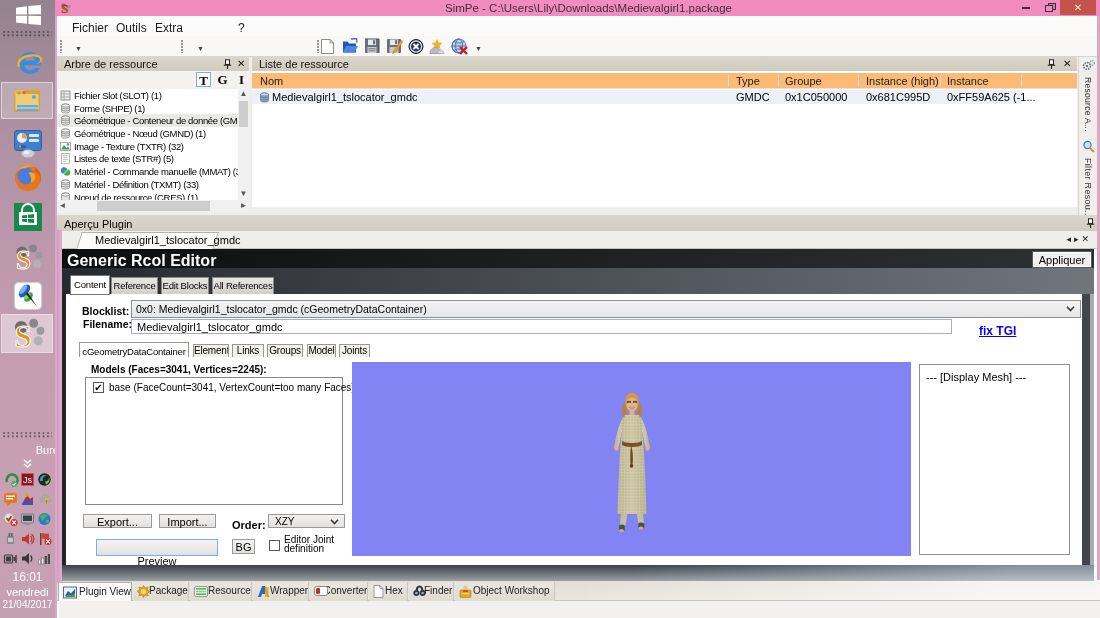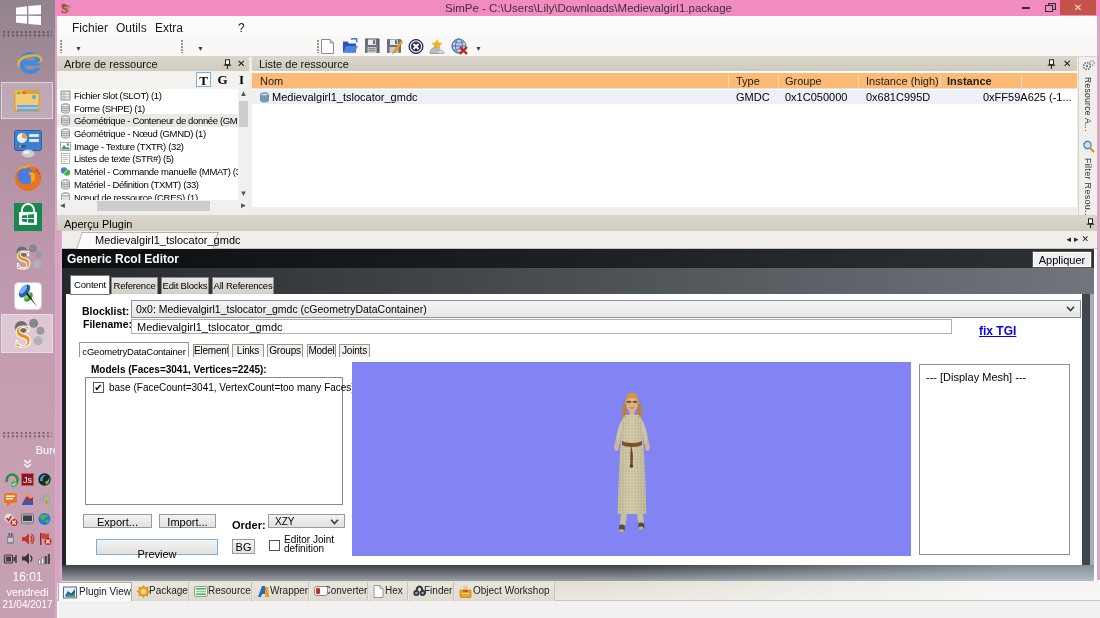--- a/index.html
+++ b/index.html
@@ -48,21 +48,21 @@
 
 #apercu { left:2px; top:217px; width:1043px; height:14px; background:linear-gradient(180deg,#dad6cb,#cfcbbe); font-size:11px; padding:1px 0 0 7px; }
 #doctabrow { left:2px; top:231px; width:1043px; height:18px; background:#f0eeea; border-bottom:1px solid #c6c3bb; }
 #doctab { left:22px; top:1px; width:137px; height:17px; background:#fcfbfa; border:1px solid #b5b2aa; border-bottom:none; transform:skewX(-18deg); }
 #doctablabel { left:38px; top:3px; font-size:11px; }
 #docnav { right:8px; top:3px; font-size:9px; color:#222; letter-spacing:3px; }
 
 
 #plugframe { left:7px; top:249px; width:1032px; height:332px; background:#fff; }
 #blackbar { left:0; top:0; width:1032px; height:19px; background:linear-gradient(90deg,#0d0e10,#2e3134); }
-#blackbar span { position:absolute; left:5px; top:3px; color:#fff; font-weight:bold; font-size:12px; }
+#blackbar span { position:absolute; left:5px; top:3px; color:#fff; font-weight:bold; font-size:16px; }
 #appliquer { right:3px; top:2.5px; width:58px; height:15px; background:#efefef; border:1px solid #fff; outline:1px solid #555; color:#000; font-size:11px; text-align:center; line-height:14px; }
 #slatebar { left:0; top:19px; width:1032px; height:26px; background:linear-gradient(90deg,#26292d,#70767c); }
 .ptab { position:absolute; font-size:9.5px; letter-spacing:-0.2px; text-align:center; white-space:nowrap; overflow:hidden; border:1px solid #8a8a8a; background:linear-gradient(180deg,#e8e6e2,#d2cfca); }
 .ptab.active { background:#fff; border-color:#777; z-index:3; }
 #leftdark { left:0; top:45px; width:4px; height:271px; background:#232528; }
 #rightdark { left:1020px; top:45px; width:8px; height:271px; background:#41464c; }
 #rightlight { left:1028px; top:45px; width:4px; height:271px; background:#a9adb2; }
 #pcontent { left:4px; top:45px; width:1016px; height:271px; background:#fff; }
 
 .blabel { font-weight:bold; font-size:10.5px; }
@@ -408,38 +408,38 @@
       <div class="panelhdr">Liste de ressource<svg class="abs" style="left:795px;top:2px;" width="9" height="11" viewBox="0 0 9 11">
             <rect x="2.5" y="0.8" width="4" height="4.6" fill="#fff" stroke="#222" stroke-width="1"></rect>
             <line x1="0.8" y1="6.2" x2="8.2" y2="6.2" stroke="#222" stroke-width="1.1"></line>
             <line x1="4.5" y1="6.2" x2="4.5" y2="10" stroke="#222" stroke-width="1.1"></line>
           </svg><span class="abs" style="left:811px;top:1px;font-size:10px;">✕</span></div>
       <div class="colhdr abs" style="left:0;width:825px;">
         <span class="abs" style="left:8px;top:2px;">Nom</span>
         <span class="abs" style="left:484px;top:2px;">Type</span>
         <span class="abs" style="left:533px;top:2px;">Groupe</span>
         <span class="abs" style="left:614px;top:2px;">Instance (high)</span>
-        <span class="abs" style="left:695px;top:2px;font-weight:bold;">Instance</span>
+        <span class="abs" style="left:695px;top:2px;">Instance</span>
         <span class="abs" style="left:476px;top:2px;width:1px;height:12px;background:#e0ded8;"></span>
           <span class="abs" style="left:526px;top:2px;width:1px;height:12px;background:#e0ded8;"></span>
           <span class="abs" style="left:606px;top:2px;width:1px;height:12px;background:#e0ded8;"></span>
           <span class="abs" style="left:688px;top:2px;width:1px;height:12px;background:#e0ded8;"></span>
           <span class="abs" style="left:769px;top:2px;width:1px;height:12px;background:#e0ded8;"></span>
       </div>
       <div id="listrow" class="abs">
         <svg class="abs" style="left:7px;top:1.5px;" width="11" height="11" viewBox="0 0 11 11">
             <path d="M1.5 2.5 C1.5 0.4 9.5 0.4 9.5 2.5 L9.5 8.5 C9.5 10.6 1.5 10.6 1.5 8.5 Z" fill="#8aa4c8" stroke="#5a748f" stroke-width="0.7"></path>
             <ellipse cx="5.5" cy="2.5" rx="4" ry="1.5" fill="#c8d8ec" stroke="#5a748f" stroke-width="0.7"></ellipse>
             <path d="M1.5 4.7 C3.5 6.2 7.5 6.2 9.5 4.7 M1.5 6.8 C3.5 8.3 7.5 8.3 9.5 6.8" fill="none" stroke="#5a748f" stroke-width="0.7"></path>
           </svg>
         <span class="abs" style="left:20px;top:1px;">Medievalgirl1_tslocator_gmdc</span>
         <span class="abs" style="left:484px;top:1px;">GMDC</span>
         <span class="abs" style="left:533px;top:1px;">0x1C050000</span>
         <span class="abs" style="left:614px;top:1px;">0x681C995D</span>
-        <span class="abs" style="left:695px;top:1px;margin-left:36px;">0xFF59A625 (-1...</span>
+        <span class="abs" style="left:695px;top:1px;">0xFF59A625 (-1...</span>
       </div>
     </div>
 
     <div id="rightstrip" class="abs">
       <svg class="abs" style="left:3px;top:3px;" width="13" height="12" viewBox="0 0 13 12">
           <circle cx="5" cy="6" r="3.4" fill="none" stroke="#6a7a8c" stroke-width="1.6" stroke-dasharray="1.6 1"></circle>
           <circle cx="5" cy="6" r="1.2" fill="#6a7a8c"></circle>
           <circle cx="10" cy="3" r="2.3" fill="none" stroke="#8a9aac" stroke-width="1.3" stroke-dasharray="1.2 0.8"></circle>
         </svg>
       <div class="vtext abs" style="left:4px;top:20px;font-size:8.5px;">Resource A...</div>
@@ -499,21 +499,21 @@
         <div class="abs" style="left:7px;top:4px;width:11px;height:11px;border:1px solid #555;background:#fff;font-size:10px;line-height:10px;text-align:center;">✔</div>
         <span class="abs" style="left:23px;top:4px;font-size:10px;white-space:nowrap;">base (FaceCount=3041, VertexCount=too many Faces)</span>
       </div>
 
       <div class="btn abs" style="left:17px;top:220px;width:69px;height:14px;padding-top:1px;">Export...</div>
       <div class="btn abs" style="left:93px;top:220px;width:57px;height:14px;padding-top:1px;">Import...</div>
       <span class="blabel abs" style="left:166px;top:225px;font-size:11px;">Order:</span>
       <div class="btn abs" style="left:202px;top:220px;width:77px;height:14px;padding-top:1px;text-align:left;padding-left:6px;font-size:10px;">XZY<svg class="abs" style="right:5px;top:4px;" width="9" height="6" viewBox="0 0 9 6">
             <path d="M1 0.8 L4.5 4.6 L8 0.8" fill="none" stroke="#3a3a3a" stroke-width="1.6"></path>
           </svg></div>
-      <div class="btn abs" style="left:30px;top:245px;width:122px;height:16px;padding-top:8px;border:1px solid #7ab0e0;">Preview</div>
+      <div class="btn abs" style="left:30px;top:245px;width:122px;height:16px;padding-top:15px;border:1px solid #7ab0e0;">Preview</div>
       <div class="btn abs" style="left:166px;top:245px;width:23px;height:15px;padding-top:1px;">BG</div>
       <div class="abs" style="left:203px;top:246px;width:11px;height:11px;border:1px solid #555;background:#fff;"></div>
       <span class="abs" style="left:218px;top:240px;font-size:10px;">Editor Joint</span>
       <span class="abs" style="left:218px;top:249px;font-size:10px;">definition</span>
 
       <div id="purple" class="abs">
         <svg class="abs" style="left:255px;top:30px;" width="50" height="142" viewBox="0 0 50 142">
           <defs>
             <linearGradient id="dressg" x1="0" y1="0" x2="1" y2="0">
               <stop offset="0" stop-color="#c2bb9a"></stop>

